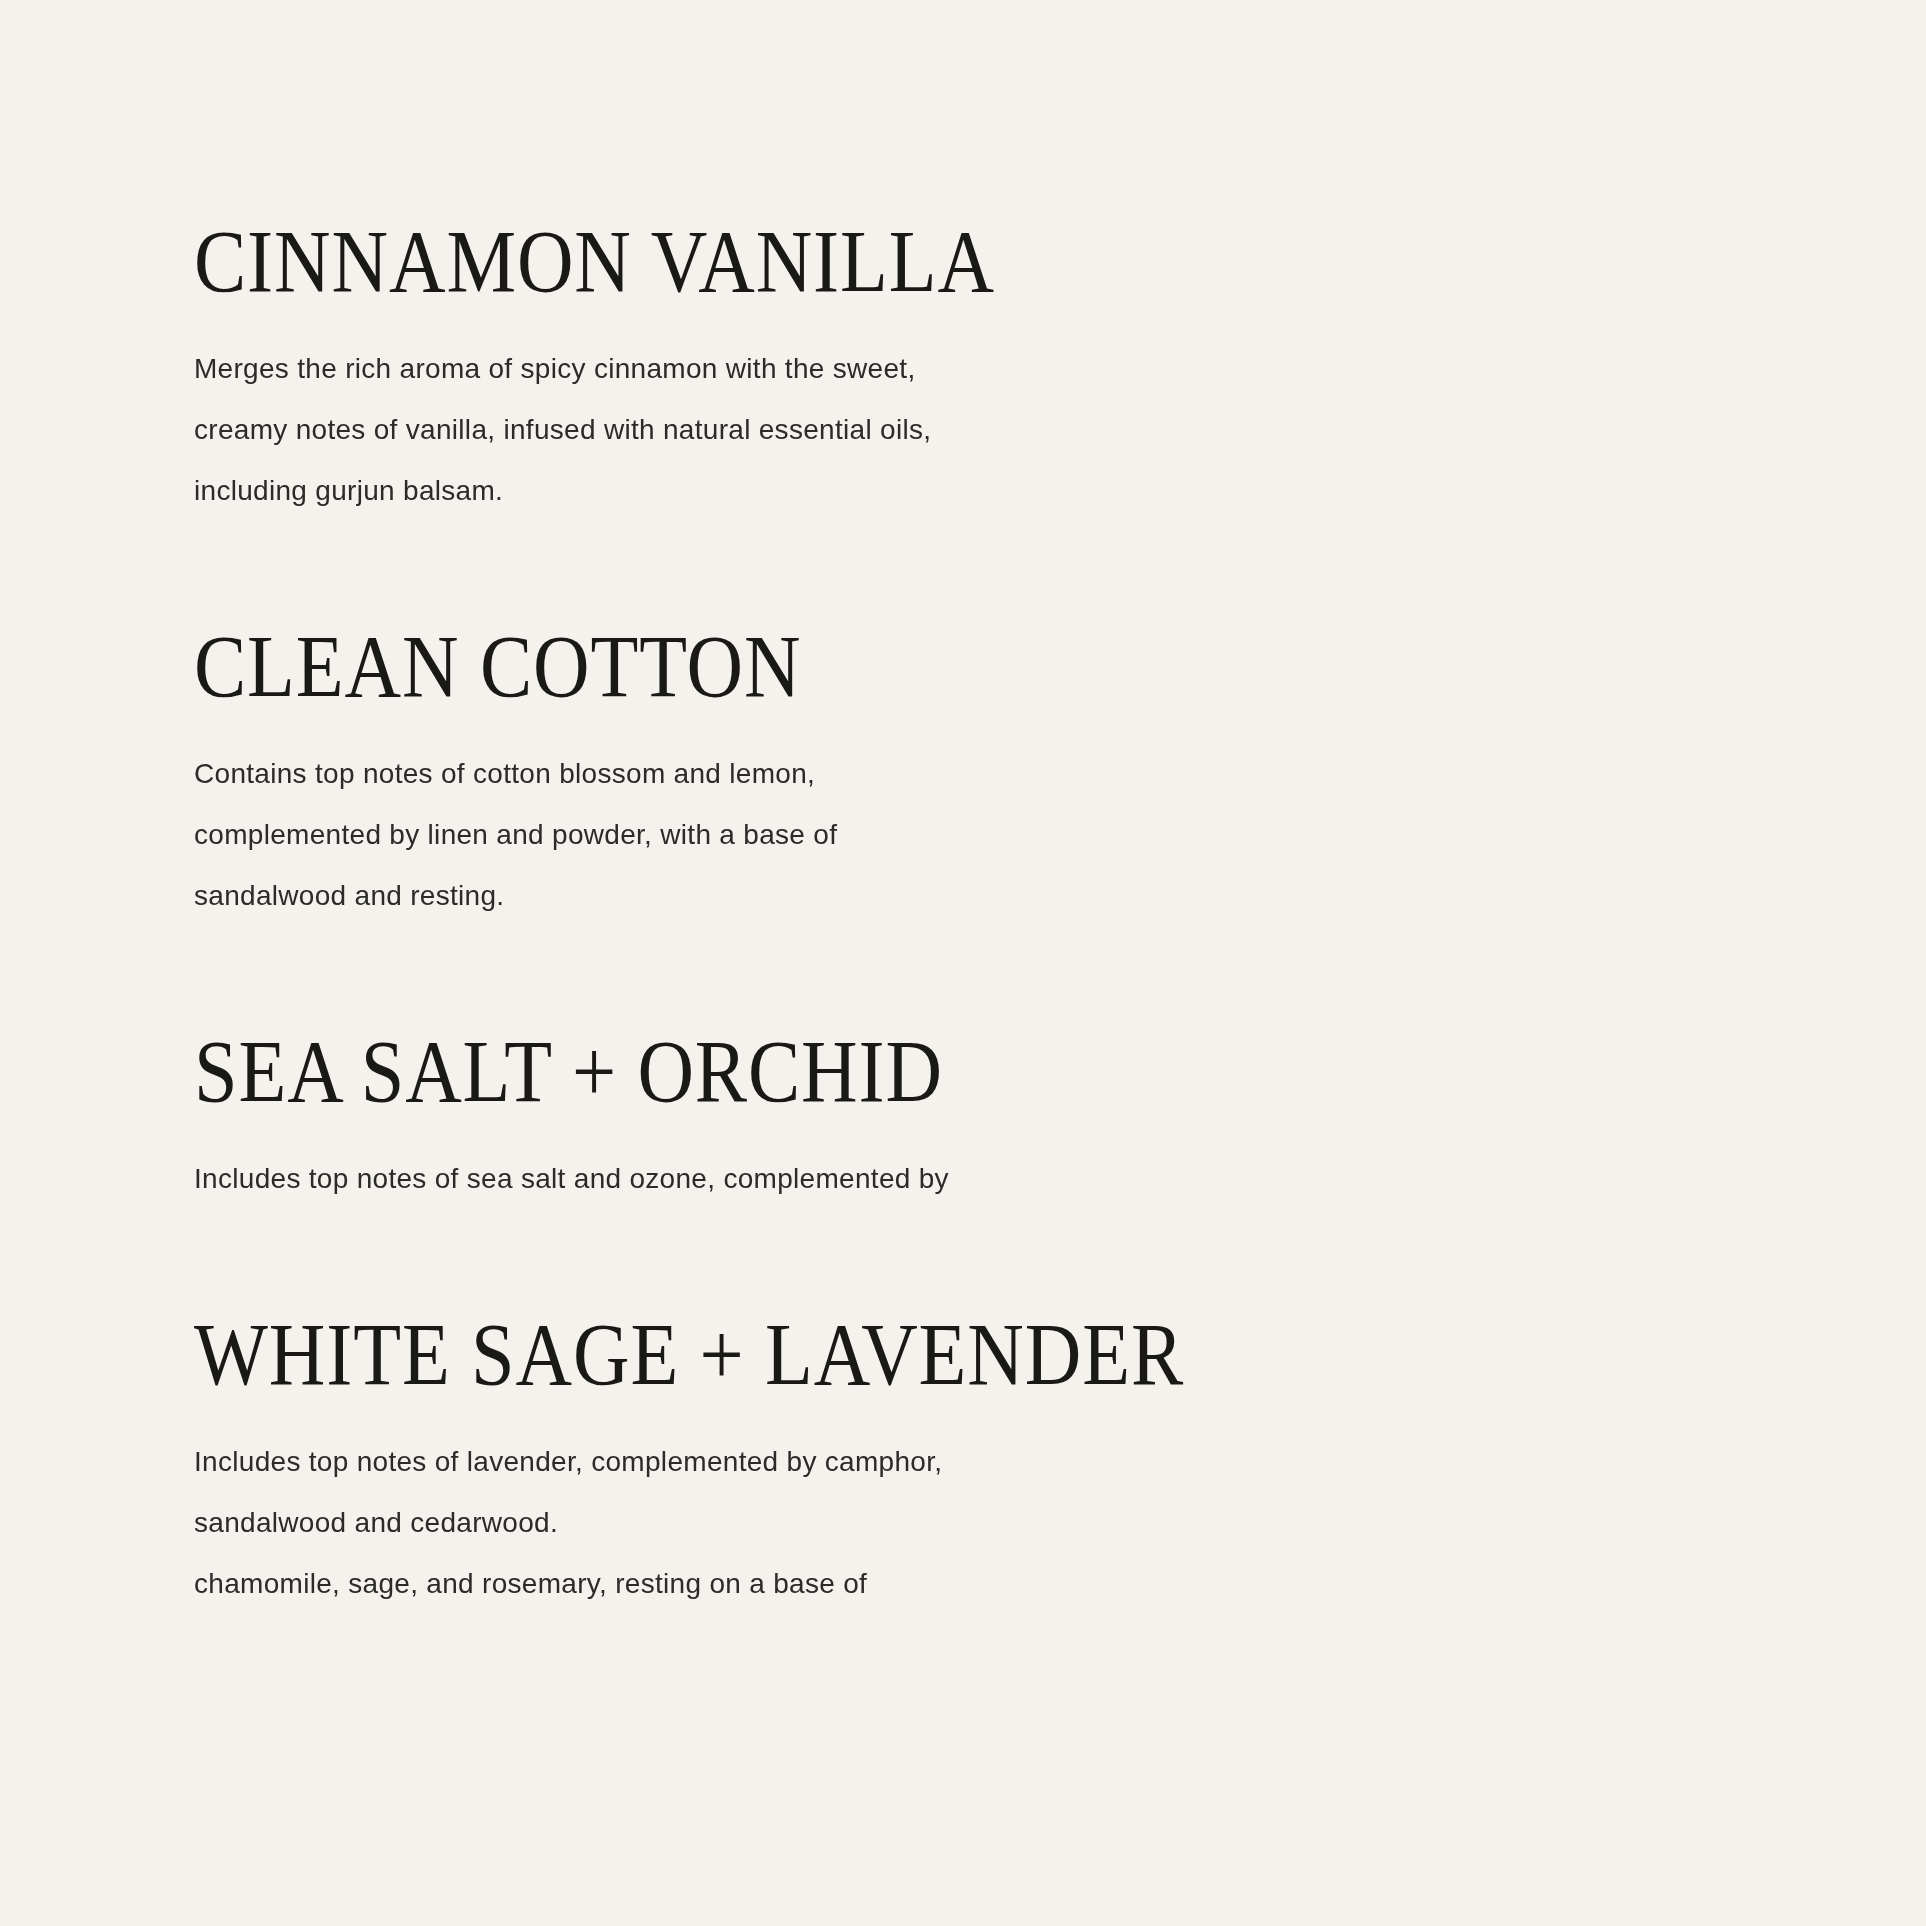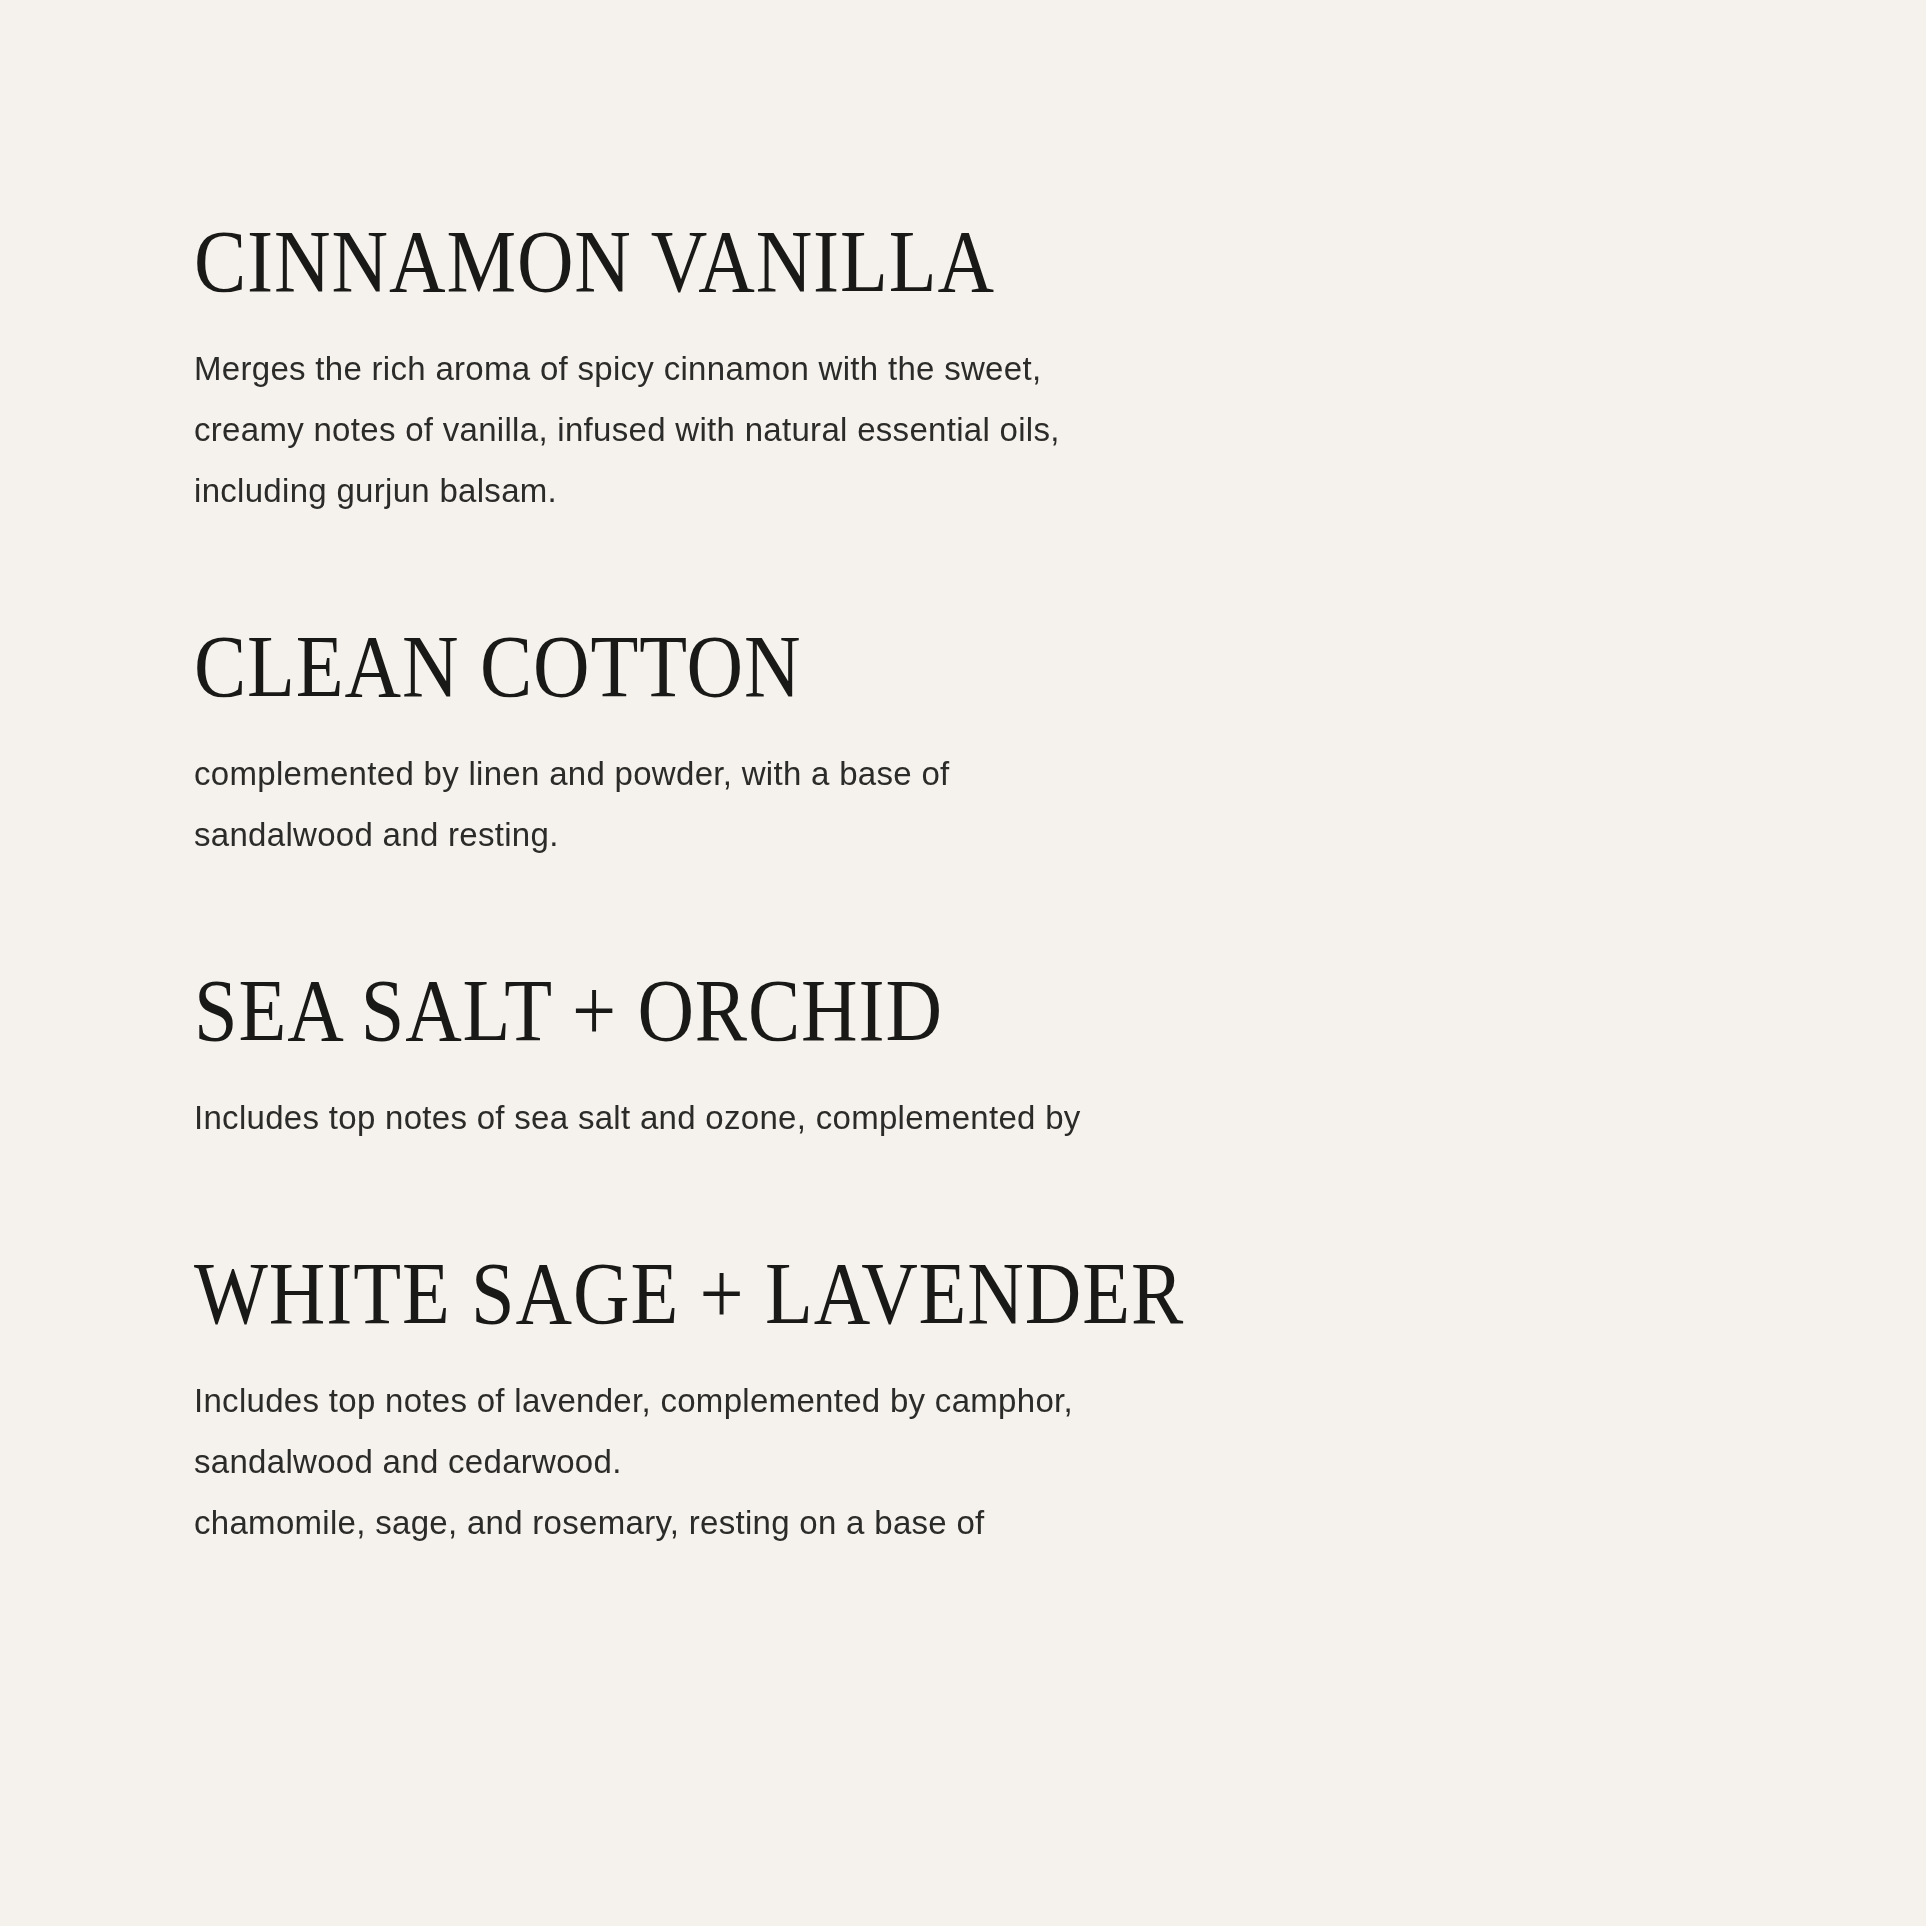--- a/index.html
+++ b/index.html
@@ -30,21 +30,21 @@
     white-space: nowrap;
     transform: scaleX(0.88);
     transform-origin: 0 0;
     margin: 0 0 32px 0;
   }
   .scent-desc {
     margin: 0 0 101px 0;
   }
   .desc-line {
     font-family: "Liberation Sans", sans-serif;
-    font-size: 33px;
+    font-size: 28px;
     line-height: 61px;
     height: 61px;
     letter-spacing: 0.3px;
     color: #2b2b29;
     white-space: nowrap;
   }
   .scent-section:last-child .scent-desc {
     margin-bottom: 0;
   }
 </style>
@@ -58,20 +58,21 @@
     <div class="scent-desc">
       <div class="desc-line">Merges the rich aroma of spicy cinnamon with the sweet,</div>
       <div class="desc-line">creamy notes of vanilla, infused with natural essential oils,</div>
       <div class="desc-line">including gurjun balsam.</div>
     </div>
   </section>
 
   <section class="scent-section">
     <h2 class="scent-title">CLEAN COTTON</h2>
     <div class="scent-desc">
+      <div class="desc-line">Contains top notes of cotton blossom and lemon,</div>
       <div class="desc-line">complemented by linen and powder, with a base of</div>
       <div class="desc-line">sandalwood and resting.</div>
     </div>
   </section>
 
   <section class="scent-section">
     <h2 class="scent-title">SEA SALT + ORCHID</h2>
     <div class="scent-desc">
       <div class="desc-line">Includes top notes of sea salt and ozone, complemented by</div>
     </div>

